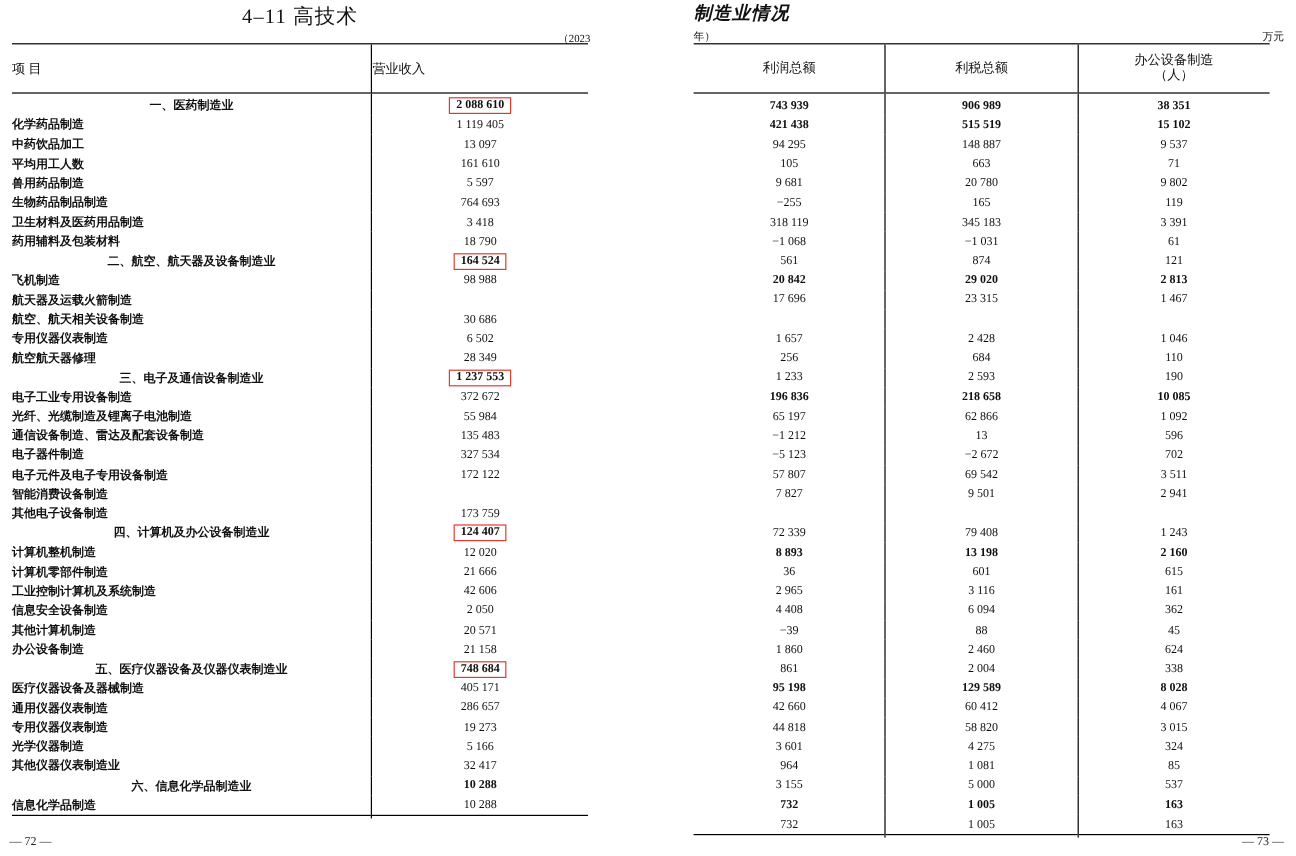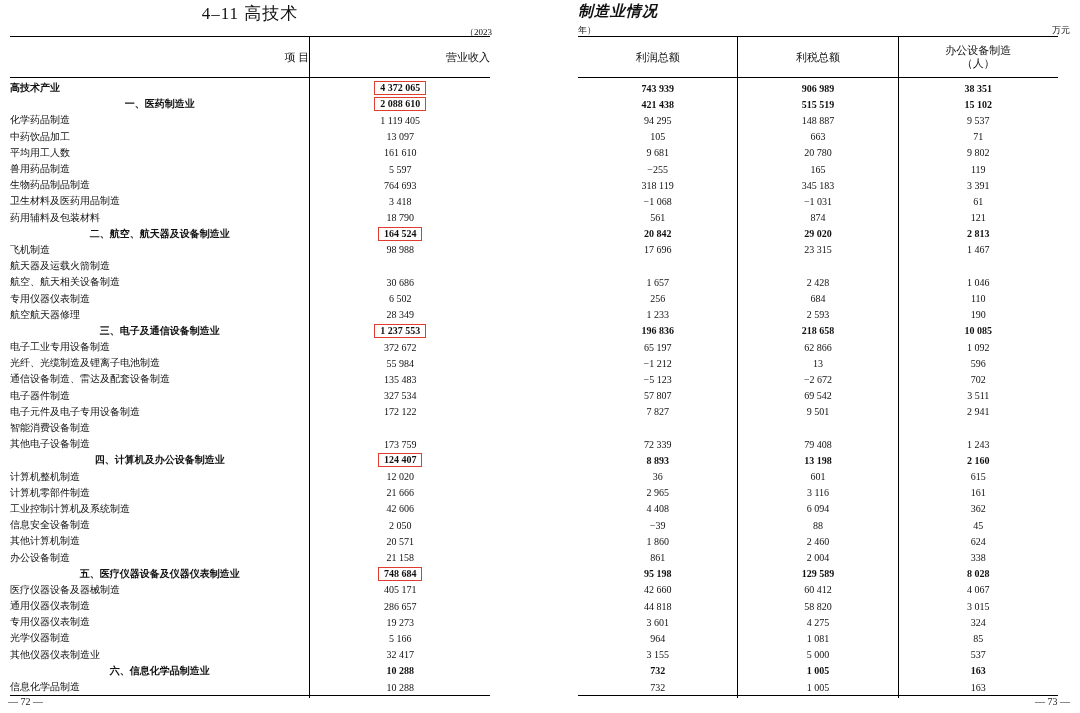--- a/index.html
+++ b/index.html
@@ -38,34 +38,34 @@
   }
 
   table{border-collapse:collapse;font-size:10px;}
 
   
   .tbl-left{
     position:absolute;left:10px;top:36px;width:480px;
   }
   .tbl-left td,.tbl-left th{padding:0;}
   .hdr-row td{
-    height:40px;vertical-align:middle;text-align:right;
+    height:40px;vertical-align:middle;text-align:left;
     font-size:11px;
   }
   .rule-top{border-top:1.6px solid #000;}
   .rule-thin{border-top:0.8px solid #000;}
   .vline{border-left:0.9px solid #000;}
 
   .col-item{width:300px;}
   .col-val{width:180px;text-align:center;}
 
   .row td{height:16.2px;font-size:10px;vertical-align:middle;}
   .lvl0{padding-left:22px;font-weight:bold;}
   .lvl1{padding-left:32px;font-weight:bold;text-align:center;}
-  .lvl2{padding-left:56px;font-weight:normal;}
+  .lvl2{padding-left:56px;font-weight:bold;}
   .num{text-align:center;font-family:"Liberation Serif", serif;}
   .num.b{font-weight:bold;}
 
   .boxed{
     display:inline-block;
     border:1.2px solid #e03b2f;
     padding:0px 5px;
     line-height:12px;
     font-weight:bold;
   }
@@ -100,24 +100,20 @@
     <table class="tbl-left">
       <tbody>
         <tr class="hdr-row">
           <td class="col-item rule-top">项            目</td>
           <td class="col-val rule-top vline">营业收入</td>
         </tr>
         <tr>
           <td class="rule-thin" style="height:2px"></td>
           <td class="rule-thin vline" style="height:2px"></td>
         </tr>
-      <tr class="row">
-            <td class="col-item lvl0">高技术产业</td>
-            <td class="col-val vline num b"><span class="boxed">4 372 065</span></td>
-          </tr>
           <tr class="row">
             <td class="col-item lvl1">一、医药制造业</td>
             <td class="col-val vline num b"><span class="boxed">2 088 610</span></td>
           </tr>
           <tr class="row">
             <td class="col-item lvl2">化学药品制造</td>
             <td class="col-val vline num">1 119 405</td>
           </tr>
           <tr class="row">
             <td class="col-item lvl2">中药饮品加工</td>

